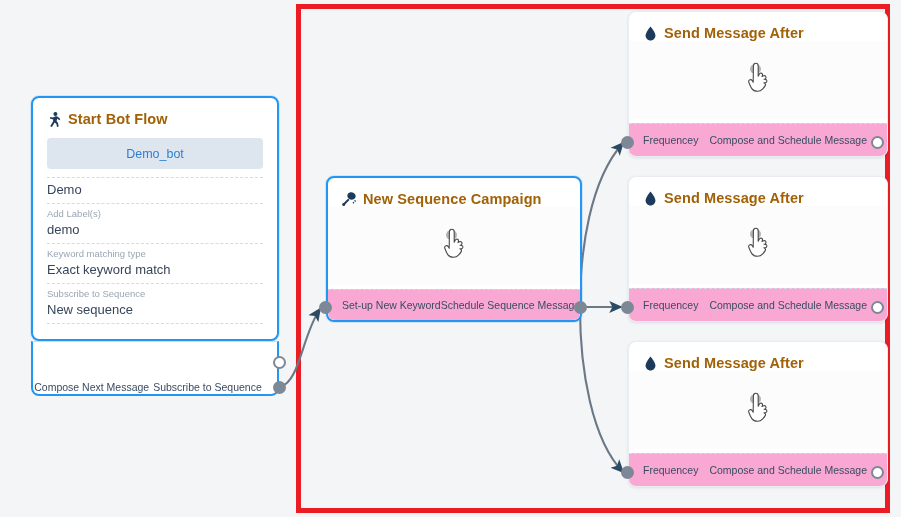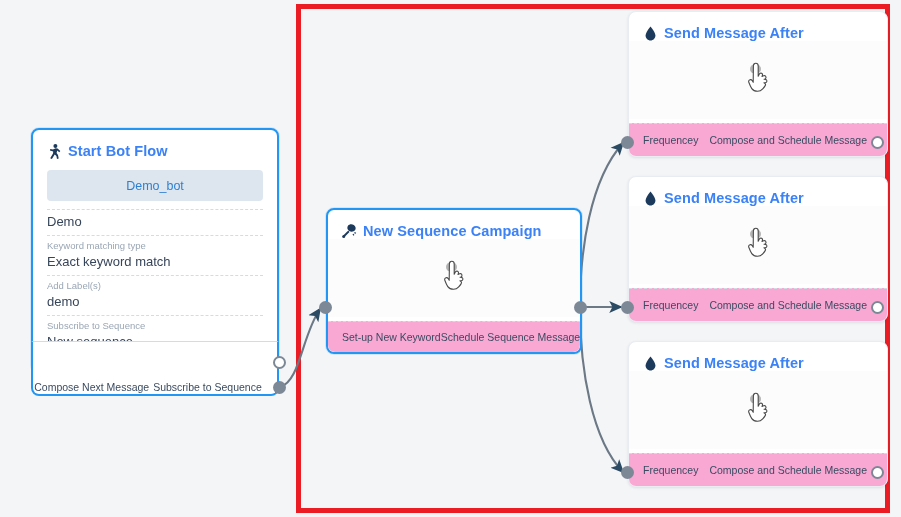--- a/index.html
+++ b/index.html
@@ -47,35 +47,34 @@
   .node {
     position: absolute;
     background: #ffffff;
     border-radius: 8px;
     box-sizing: border-box;
     z-index: 10;
   }
   .node.selected {
     border: 2px solid #2196f3;
     box-shadow: 0 0 0 1px rgba(33,150,243,.15);
-    margin-top: 32px;
   }
   .node.plain {
     border: 1px solid #e9edf2;
     box-shadow: 0 1px 3px rgba(16,32,56,.10);
   }
 
   .node-header {
     display: flex;
     align-items: center;
     gap: 6px;
     padding: 13px 14px 0 14px;
     font-size: 14.5px;
     font-weight: bold;
-    color: #3b82f6;
+    color: #a16207;
     letter-spacing: .1px;
   }
   .hdr-icon {
     display: inline-flex;
     align-items: center;
     justify-content: center;
     width: 15px;
     height: 16px;
     flex: 0 0 auto;
   }
@@ -214,26 +213,26 @@
 
     <div class="bot-pill">
       <span>Demo_bot</span>
     </div>
 
     <div class="field-list">
       <div class="field">
         <div class="field-value">Demo</div>
       </div>
       <div class="field">
+        <div class="field-label">Add Label(s)</div>
+        <div class="field-value">demo</div>
+      </div>
+      <div class="field">
         <div class="field-label">Keyword matching type</div>
         <div class="field-value">Exact keyword match</div>
-      </div>
-      <div class="field">
-        <div class="field-label">Add Label(s)</div>
-        <div class="field-value">demo</div>
       </div>
       <div class="field">
         <div class="field-label">Subscribe to Sequence</div>
         <div class="field-value">New sequence</div>
       </div>
     </div>
   </div>
 
   <div style="position:absolute; left:31px; top:341px; width:248px; height:55px; z-index:11;
               border-left:2px solid #2196f3; border-right:2px solid #2196f3;

